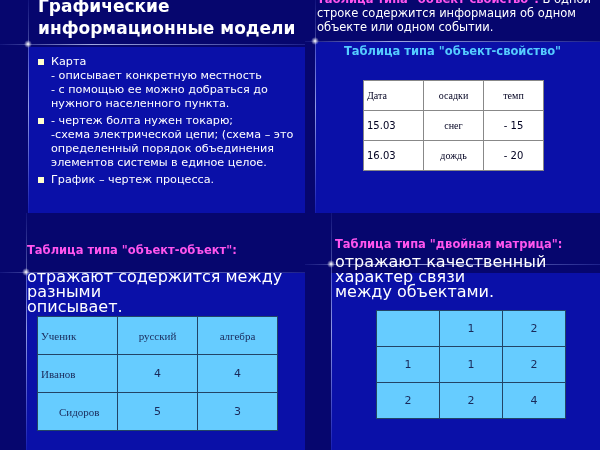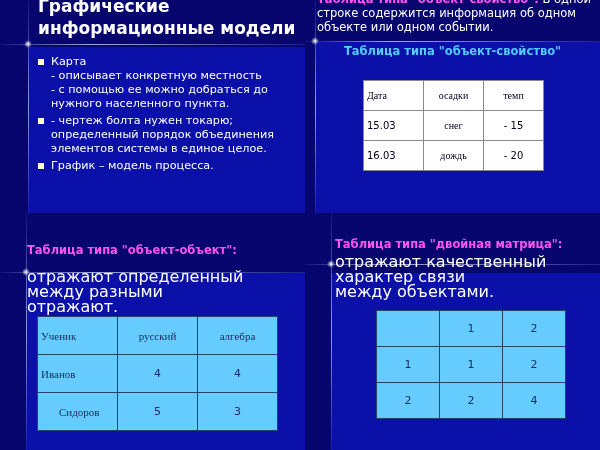--- a/index.html
+++ b/index.html
@@ -69,26 +69,27 @@
     <div class="bullet">
       <div class="sq"></div>
       <span>Карта</span>
       <span>- описывает конкретную местность</span>
       <span>- с помощью ее можно добраться до</span>
       <span>нужного населенного пункта.</span>
     </div>
     <div class="bullet">
       <div class="sq"></div>
       <span>- чертеж болта нужен токарю;</span>
+      <span>-схема электрической цепи; (схема – это</span>
       <span>определенный порядок  объединения</span>
       <span>элементов системы в единое целое.</span>
     </div>
     <div class="bullet">
       <div class="sq"></div>
-      <span>График – модель процесса.</span>
+      <span>График – чертеж процесса.</span>
     </div>
   </div>
 </div>
 
 <div class="quad" id="q2">
   <div class="slide-bg"></div>
   <div class="slide-band"></div>
   <div class="hline" style="left:0; top:41px; width:295px;"></div>
   <div class="vline" style="left:10px; top:0; height:213px;"></div>
   <div class="star" style="left:6px; top:37px;"></div>
@@ -118,22 +119,22 @@
 </div>
 
 <div class="quad" id="q3">
   <div class="slide-bg"></div>
   <div class="slide-band"></div>
   <div class="hline" style="left:0; top:59px; width:305px;"></div>
   <div class="vline" style="left:26px; top:0; height:237px;"></div>
   <div class="star" style="left:22px; top:55px;"></div>
   <div class="q-title" style="left:27px; top:30px;">Таблица типа "объект-объект":</div>
   <div class="q-text" style="left:27px; top:56px;">
-    <div> отражают определенный между разными</div>
-    <div>отражают.</div>
+    <div> отражают содержится между разными</div>
+    <div>описывает.</div>
   </div>
   <table class="t-blue" style="left:37px; top:103px;">
     <tbody>
         <tr>
       <td class="serif" style="width:80px;height:38px;padding-left:3px;">Ученик</td>
       <td class="serif" style="width:80px;text-align:center;">русский</td>
       <td class="serif" style="width:80px;text-align:center;">алгебра</td>
     </tr>
     <tr>
       <td class="serif" style="height:38px;padding-left:3px;">Иванов</td>

